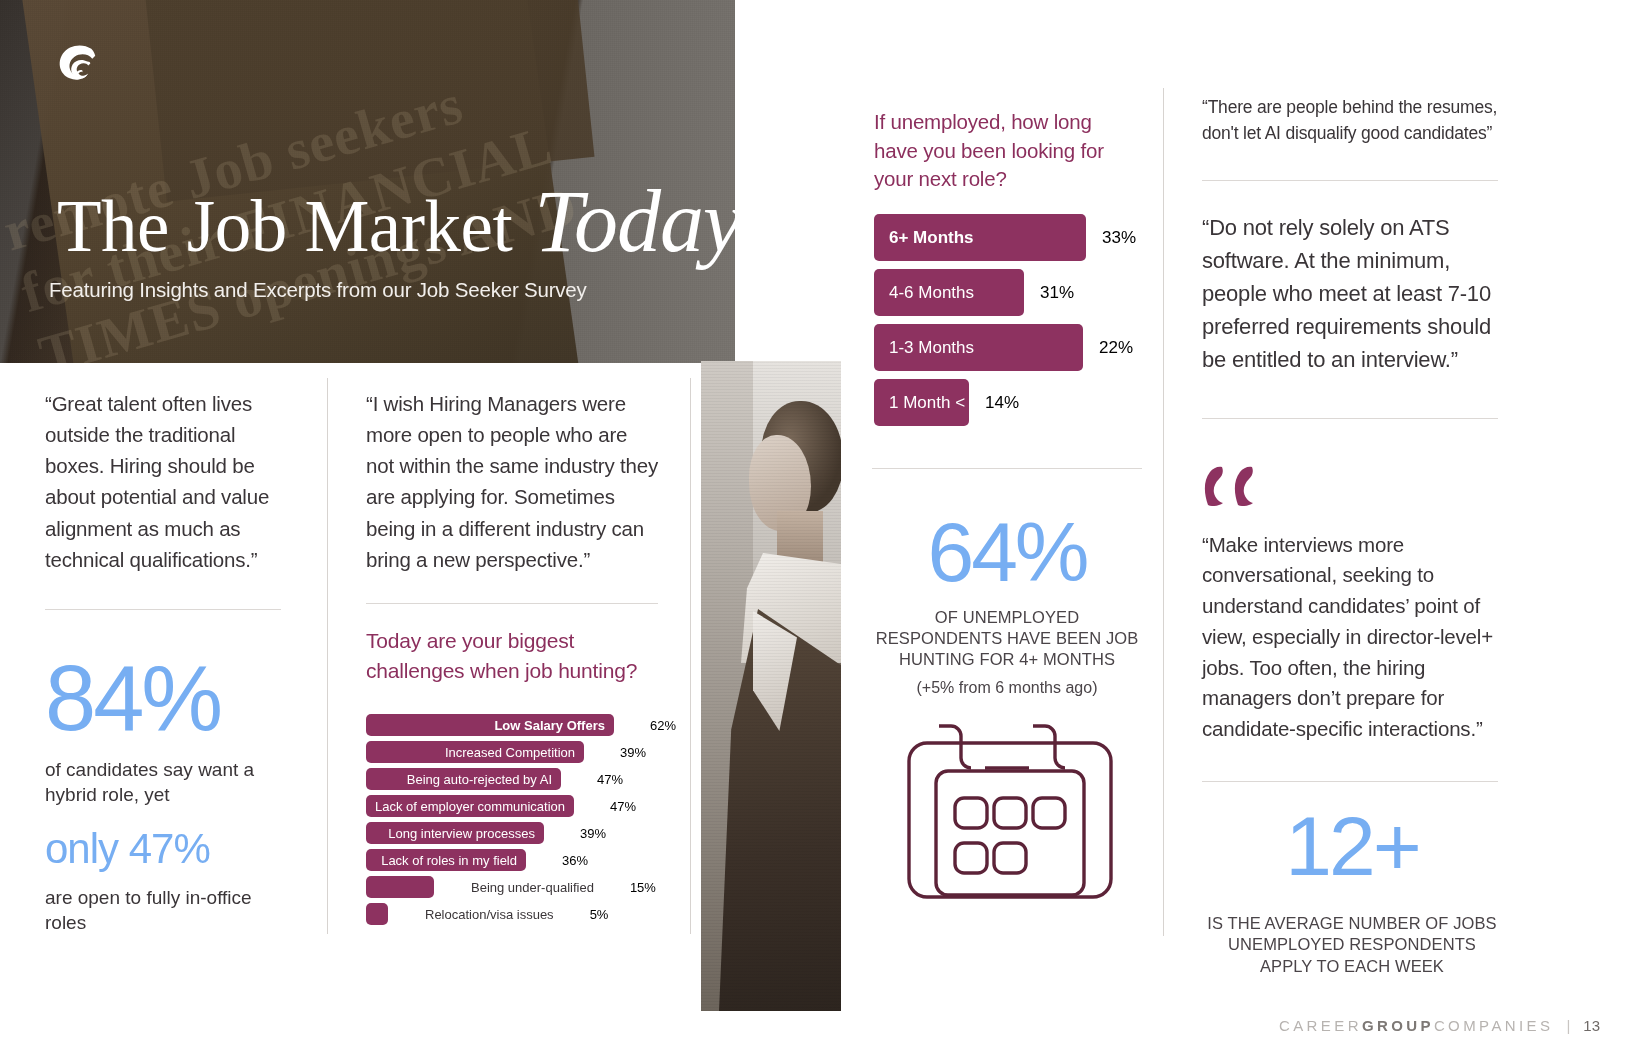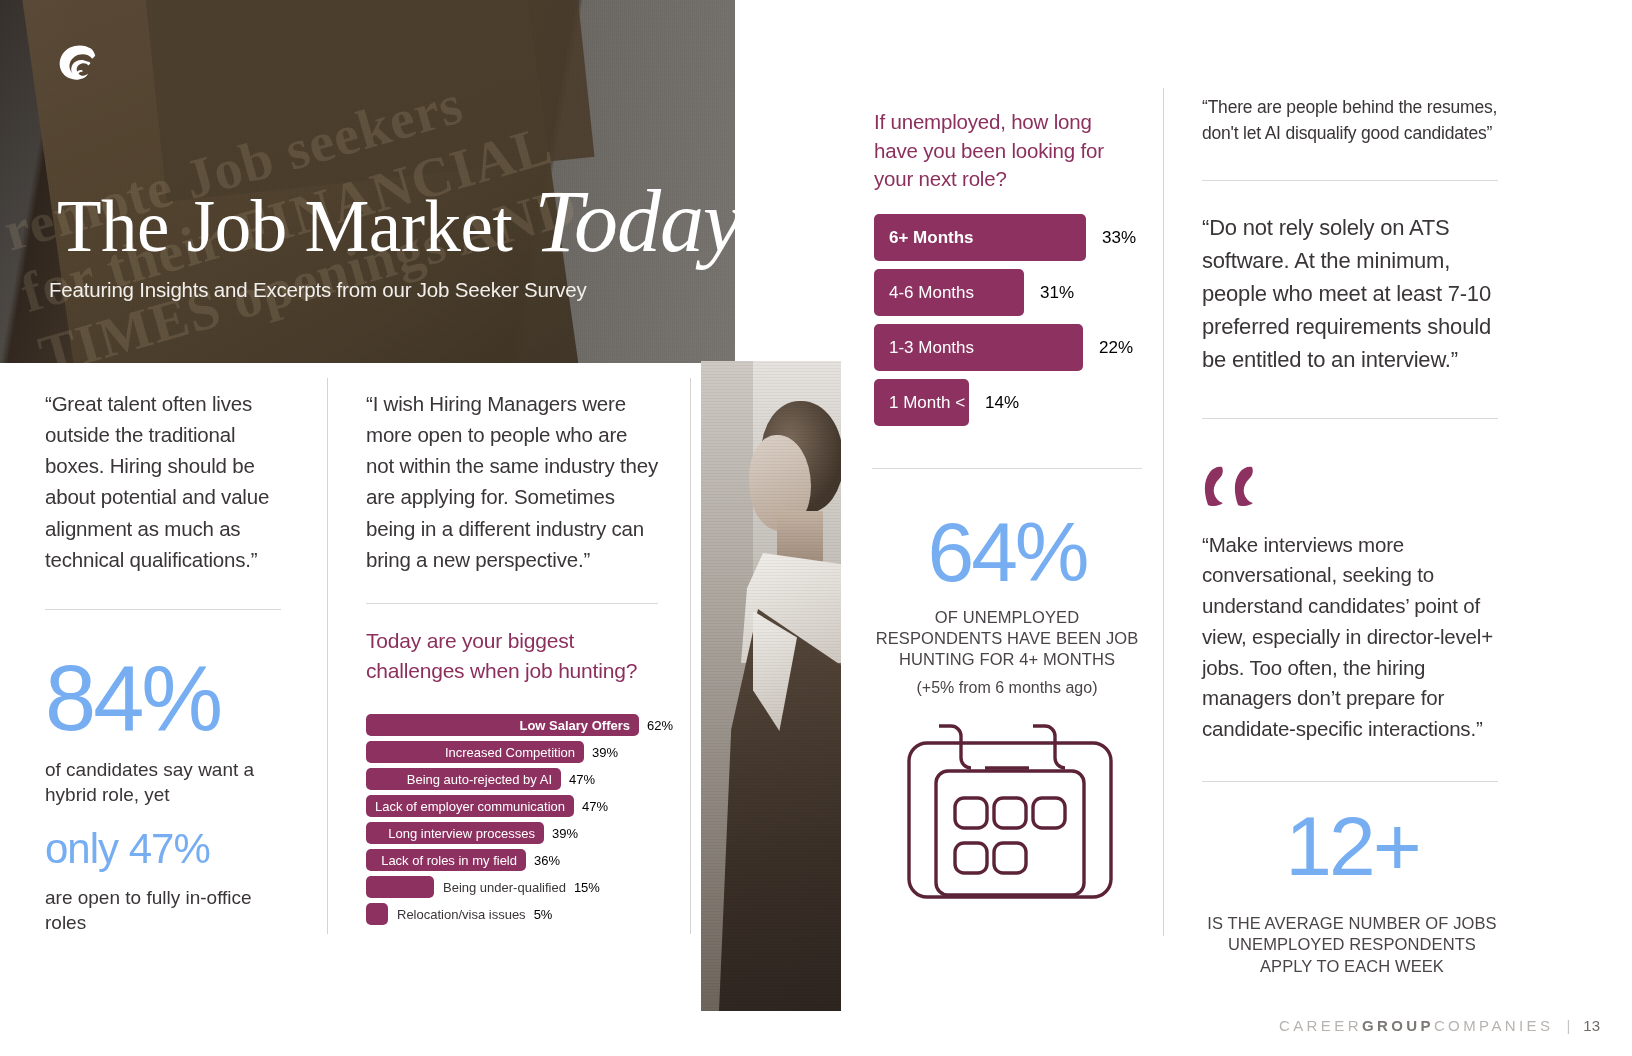--- a/index.html
+++ b/index.html
@@ -107,21 +107,21 @@
     display:flex; align-items:center; justify-content:flex-end;
     color:#fff;
     box-sizing:border-box;
   }
   .bar-label-in { padding-right:9px; white-space:nowrap; }
   .bar-label-out { color:#3a3538; white-space:nowrap; }
   .bar-pct { color:#000000; white-space:nowrap; }
 
   
   .c2 .bar { height:22px; font-size:13px; }
-  .c2 .bar-row { margin-bottom:5px; }
+  .c2 .bar-row { margin-bottom:5px;gap:28px; }
   .c2 .bar-pct { font-size:13px; margin-left:8px; }
   .c2 .bar-label-out { font-size:13px; margin-left:9px; }
 
   
   .c3 .bar { height:47px; font-size:17px; justify-content:flex-start; }
   .c3 .bar .bar-label-in { padding-left:15px; padding-right:0; }
   .c3 .bar-row { margin-bottom:8px; }
   .c3 .bar-pct { font-size:17px; margin-left:16px; }
 
   .stat-cap {

